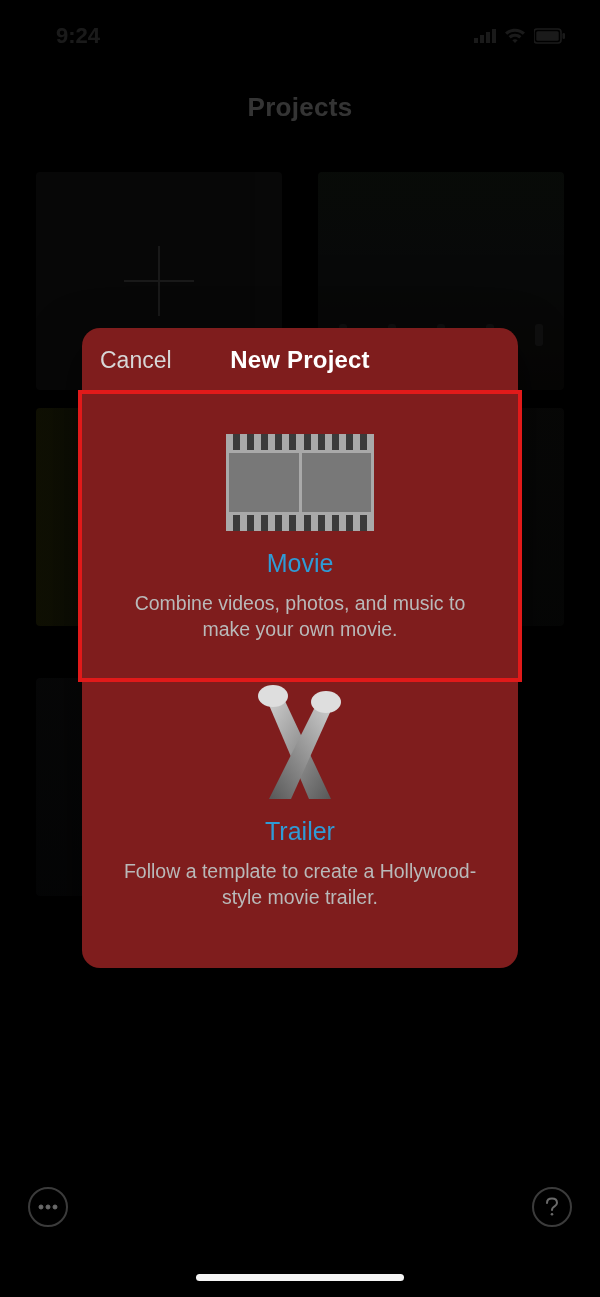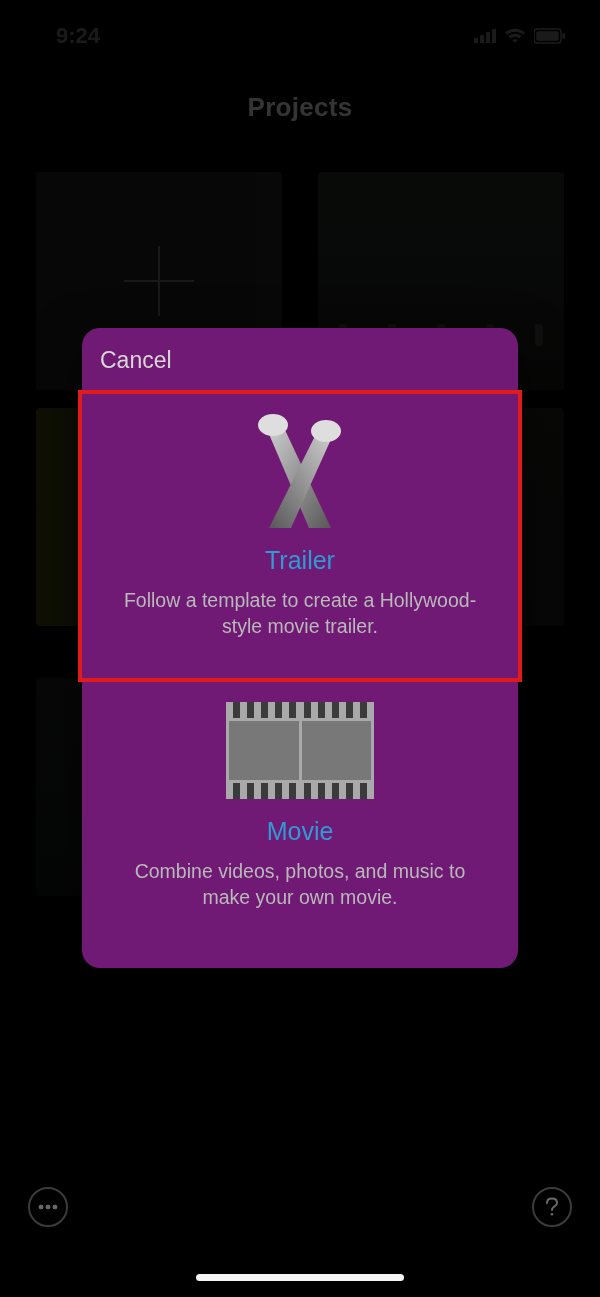--- a/index.html
+++ b/index.html
@@ -26,21 +26,21 @@
     .tile .faux-people { position:absolute; bottom:44px; left:0; right:0; height:40px; display:flex; justify-content:space-around; align-items:flex-end; }
     .tile .faux-people i{ width:8px; height:22px; background:#555; display:block; border-radius:3px; }
 
     
     .bottom-bar { position: absolute; left: 0; right: 0; bottom: 60px; height: 60px; display: flex; align-items: center; justify-content: space-between; padding: 0 28px; }
     .circle-btn { width: 40px; height: 40px; border-radius: 50%; border: 2px solid #3b3b3b; display: flex; align-items: center; justify-content: center; color: #6a6a6a; font-size: 18px; background: transparent; }
     .circle-btn svg { stroke: #6a6a6a; }
     .home-indicator { position: absolute; bottom: 16px; left: 50%; transform: translateX(-50%); width: 208px; height: 7px; background: #f5f5f5; border-radius: 4px; }
 
     
-    .sheet { position: absolute; top: 328px; left: 82px; width: 436px; height: 640px; background: #701a75; border-radius: 18px; box-shadow: 0 18px 50px rgba(0,0,0,0.6); overflow: visible; }
+    .sheet { position: absolute; top: 328px; left: 82px; width: 436px; height: 640px; background: #7f1d1d; border-radius: 18px; box-shadow: 0 18px 50px rgba(0,0,0,0.6); overflow: visible; }
     .sheet-header { position: relative; height: 64px; display: flex; align-items: center; justify-content: center; }
     .cancel { position: absolute; left: 18px; top: 0; bottom: 0; display: flex; align-items: center; color: #d7d7d7; font-size: 23px; font-weight: 400; background: none; border: none; }
     .sheet-title { color: #fff; font-size: 24px; font-weight: 700; letter-spacing: 0.2px; }
 
     .option { padding: 24px 24px 20px; text-align: center; }
     .option .icon-wrap { display: flex; align-items: center; justify-content: center; margin-bottom: 18px; }
     .opt-title { color: #2f9bd6; font-size: 25px; font-weight: 400; margin-bottom: 12px; }
     .opt-desc { color: #b9b9b9; font-size: 19.5px; line-height: 1.35; font-weight: 400; padding: 0 6px; }
 
     .option.movie { position: relative; padding-top: 42px; }
@@ -128,23 +128,83 @@
           <circle cx="7" cy="17.3" r="1.3" fill="#6a6a6a" stroke="none"></circle>
         </svg>
     </button>
   </div>
   <div class="home-indicator"></div>
 </div>
 
 <div class="sheet">
   <div class="sheet-header">
     <button class="cancel">Cancel</button>
+    <div class="sheet-title">New Project</div>
   </div>
 
   <div class="highlight-box"></div>
+
+  <div class="option movie">
+    <div class="icon-wrap">
+      <div class="filmstrip">
+        <div class="sprockets">
+            <i></i>
+            <i></i>
+            <i></i>
+            <i></i>
+            <i></i>
+            <i></i>
+            <i></i>
+            <i></i>
+            <i></i>
+            <i></i>
+            <i></i>
+            <i></i>
+            <i></i>
+            <i></i>
+            <i></i>
+            <i></i>
+            <i></i>
+            <i></i>
+            <i></i>
+            <i></i>
+            <i></i>
+          </div>
+        <div class="frames">
+            <div></div>
+            <div></div>
+          </div>
+        <div class="sprockets">
+            <i></i>
+            <i></i>
+            <i></i>
+            <i></i>
+            <i></i>
+            <i></i>
+            <i></i>
+            <i></i>
+            <i></i>
+            <i></i>
+            <i></i>
+            <i></i>
+            <i></i>
+            <i></i>
+            <i></i>
+            <i></i>
+            <i></i>
+            <i></i>
+            <i></i>
+            <i></i>
+            <i></i>
+          </div>
+      </div>
+    </div>
+    <div class="opt-title">Movie</div>
+    <div class="opt-desc">Combine videos, photos, and music to make your own movie.</div>
+  </div>
 
   <div class="option trailer">
     <div class="icon-wrap">
       <div class="spotlights">
         <svg viewBox="0 0 150 118">
           <defs>
             <linearGradient id="beamL" x1="0" y1="0" x2="1" y2="1">
                 <stop offset="0" stop-color="#d8d8d8"></stop>
                 <stop offset="1" stop-color="#575757"></stop>
               </linearGradient>
@@ -156,72 +216,13 @@
           <polygon points="38,10 60,20 106,118 84,118" fill="url(#beamL)"></polygon>
           <polygon points="112,16 90,26 44,118 66,118" fill="url(#beamR)"></polygon>
           <ellipse cx="48" cy="15" rx="15" ry="11" fill="#dedede"></ellipse>
           <ellipse cx="101" cy="21" rx="15" ry="11" fill="#dedede"></ellipse>
         </svg>
       </div>
     </div>
     <div class="opt-title">Trailer</div>
     <div class="opt-desc">Follow a template to create a Hollywood-style movie trailer.</div>
   </div>
-
-  <div class="option movie">
-    <div class="icon-wrap">
-      <div class="filmstrip">
-        <div class="sprockets">
-            <i></i>
-            <i></i>
-            <i></i>
-            <i></i>
-            <i></i>
-            <i></i>
-            <i></i>
-            <i></i>
-            <i></i>
-            <i></i>
-            <i></i>
-            <i></i>
-            <i></i>
-            <i></i>
-            <i></i>
-            <i></i>
-            <i></i>
-            <i></i>
-            <i></i>
-            <i></i>
-            <i></i>
-          </div>
-        <div class="frames">
-            <div></div>
-            <div></div>
-          </div>
-        <div class="sprockets">
-            <i></i>
-            <i></i>
-            <i></i>
-            <i></i>
-            <i></i>
-            <i></i>
-            <i></i>
-            <i></i>
-            <i></i>
-            <i></i>
-            <i></i>
-            <i></i>
-            <i></i>
-            <i></i>
-            <i></i>
-            <i></i>
-            <i></i>
-            <i></i>
-            <i></i>
-            <i></i>
-            <i></i>
-          </div>
-      </div>
-    </div>
-    <div class="opt-title">Movie</div>
-    <div class="opt-desc">Combine videos, photos, and music to make your own movie.</div>
-  </div>
 </div>
 
 </body></html>

